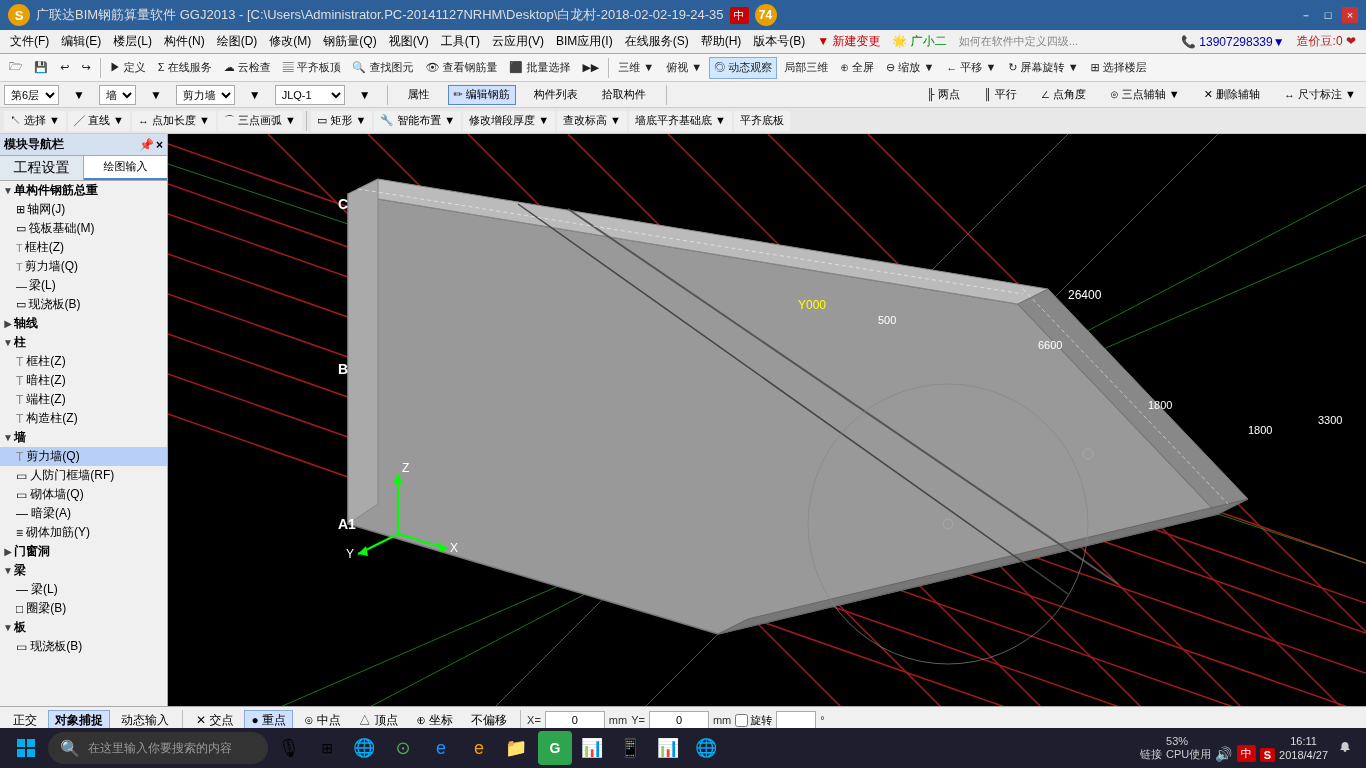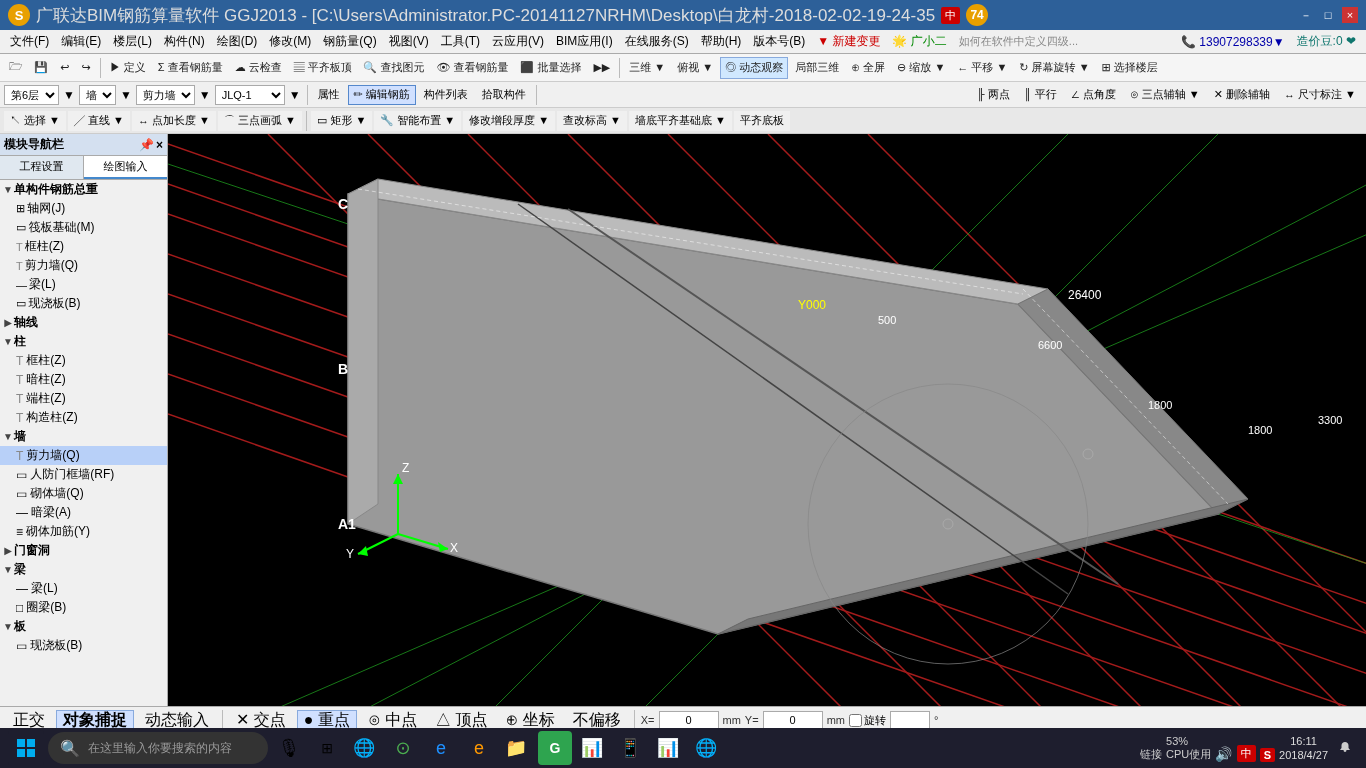--- a/index.html
+++ b/index.html
@@ -28,21 +28,21 @@
       display: flex; align-items: center; padding: 0 4px; gap: 2px; flex-wrap: nowrap; overflow: hidden;
     }
     .toolbar-row .tb-btn {
       height: 22px; padding: 1px 4px; font-size: 11px; cursor: pointer;
       border: 1px solid transparent; display: flex; align-items: center; gap: 2px; white-space: nowrap;
       background: #f5f5f5; color: #222;
     }
     .tb-separator { width: 1px; height: 20px; background: #bbb; margin: 0 2px; }
 
     
-    .toolbar-row2 { height: 26px; background: #f0f0f0; border-bottom: 1px solid #ccc; display: flex; align-items: center; padding: 0 4px; gap: 2px; }
+    .toolbar-row2 { height: 26px; background: #f0f0f0; border-bottom: 1px solid #ccc; display: flex; align-items: center; padding: 0 4px; gap: 12px; }
     .tb-btn2 { height: 20px; padding: 1px 5px; font-size: 11px; cursor: pointer; background: #f0f0f0; border: 1px solid transparent; white-space: nowrap; display: flex; align-items: center; }
     .tb-btn2.active { background: #d0e8ff; border-color: #5588cc; }
     .tb-select { height: 20px; font-size: 11px; border: 1px solid #aaa; background: white; padding: 0 2px; }
 
     
     .toolbar-row4 { height: 26px; background: #e8e8e8; border-bottom: 1px solid #ccc; display: flex; align-items: center; padding: 0 4px; gap: 2px; font-size: 11px; }
 
     
     #left-panel {
       width: 168px; background: #f0f0f0; border-right: 1px solid #aaa;
@@ -58,21 +58,21 @@
     .panel-bottom-btn { height: 24px; background: #d8d8d8; border: 1px solid #bbb; font-size: 12px; cursor: pointer; text-align: center; line-height: 22px; }
 
     
     #canvas-area { flex: 1; background: #000; position: relative; overflow: hidden; }
 
     
     #snap-toolbar {
       height: 28px; background: #f0f0f0; border-top: 1px solid #aaa; border-bottom: 1px solid #ccc;
       display: flex; align-items: center; padding: 0 6px; gap: 4px; font-size: 11px;
     }
-    .snap-btn { padding: 1px 6px; border: 1px solid transparent; background: #f0f0f0; cursor: pointer; height: 20px; font-size: 16px; display: flex; align-items: center; gap: 2px; }
+    .snap-btn { padding: 1px 6px; border: 1px solid transparent; background: #f0f0f0; cursor: pointer; height: 20px; font-size: 12px; display: flex; align-items: center; gap: 2px; }
     .snap-btn.active { background: #d0e0ff; border-color: #88aadd; }
     .snap-input { width: 60px; height: 18px; border: 1px solid #aaa; font-size: 11px; padding: 0 2px; text-align: center; }
     .snap-label { font-size: 11px; color: #333; }
 
     
     #rebar-panel { background: #f0f0f0; border-top: 1px solid #aaa; }
     .rebar-toolbar { height: 24px; display: flex; align-items: center; padding: 0 4px; gap: 2px; font-size: 11px; background: #e8e8e8; border-bottom: 1px solid #ccc; }
     .rb-btn { height: 20px; padding: 1px 5px; border: 1px solid transparent; background: transparent; font-size: 11px; cursor: pointer; white-space: nowrap; }
     .rebar-table { width: 100%; }
     .rebar-table th, .rebar-table td { border: 1px solid #ccc; padding: 2px 4px; font-size: 11px; text-align: center; white-space: nowrap; }
@@ -95,21 +95,21 @@
     #app-wrapper { width: 1366px; height: 768px; overflow: hidden; position: relative; }
   </style>
 </head>
 <body>
 
 <div id="app-wrapper">
 
   <div id="titlebar">
     <div class="title">
       <div class="s-badge">S</div>
-      <span style="font-size:17px; color:#ddd;text-align:right;">广联达BIM钢筋算量软件 GGJ2013 - [C:\Users\Administrator.PC-20141127NRHM\Desktop\白龙村-2018-02-02-19-24-35</span>
+      <span style="font-size:13px; color:#ddd;text-align:right;">广联达BIM钢筋算量软件 GGJ2013 - [C:\Users\Administrator.PC-20141127NRHM\Desktop\白龙村-2018-02-02-19-24-35</span>
       <span style="background:#cc0000;color:white;padding:1px 4px;font-size:11px;border-radius:2px;">中</span>
       <span style="background:#e8a000;color:white;border-radius:50%;width:22px;height:22px;display:flex;align-items:center;justify-content:center;font-weight:bold;">74</span>
     </div>
     <div class="win-controls">
       <div class="win-btn">－</div>
       <div class="win-btn">□</div>
       <div class="win-btn" style="background:#cc3333; padding:0 6px;">×</div>
     </div>
   </div>
 
@@ -126,31 +126,31 @@
     <span>云应用(V)</span>
     <span>BIM应用(I)</span>
     <span>在线服务(S)</span>
     <span>帮助(H)</span>
     <span>版本号(B)</span>
     <span style="color:#c00;">▼ 新建变更</span>
     <span style="color:#080;">🌟 广小二</span>
     <span style="color:#888;font-size:11px;">如何在软件中定义四级...</span>
     <span style="flex:1;"></span>
     <span style="color:#00a;">📞 13907298339▼</span>
-    <span style="color:#0f766e;">造价豆:0 ❤</span>
+    <span style="color:#b91c1c;">造价豆:0 ❤</span>
   </div>
 
   <div class="toolbar-row">
     <div class="tb-btn">🗁</div>
     <div class="tb-btn">💾</div>
     <div class="tb-btn">↩</div>
     <div class="tb-btn">↪</div>
     <div class="tb-separator"></div>
     <div class="tb-btn">▶ 定义</div>
-    <div class="tb-btn">Σ 查看钢筋量</div>
+    <div class="tb-btn">Σ 在线服务</div>
     <div class="tb-btn">☁ 云检查</div>
     <div class="tb-btn">▤ 平齐板顶</div>
     <div class="tb-btn">🔍 查找图元</div>
     <div class="tb-btn">👁 查看钢筋量</div>
     <div class="tb-btn">⬛ 批量选择</div>
     <div class="tb-btn">▶▶</div>
     <div class="tb-separator"></div>
     <div class="tb-btn">三维 ▼</div>
     <div class="tb-btn">俯视 ▼</div>
     <div class="tb-btn" style="background:#d0e8ff;border:1px solid #88aadd;">◎ 动态观察</div>
@@ -212,21 +212,21 @@
 
     <div id="left-panel">
       <div class="panel-header">
         <span>模块导航栏</span>
         <div style="display:flex;gap:2px;">
           <span style="cursor:pointer;font-size:12px;">📌</span>
           <span style="cursor:pointer;font-size:12px;">×</span>
         </div>
       </div>
       <div style="display:flex; border-bottom:1px solid #aaa; background:#e0e8f0;">
-        <div style="flex:1;text-align:center;padding:3px;font-size:11px;cursor:pointer;border-right:1px solid #aaa;">工程设置</div>
+        <div style="flex:1;text-align:center;padding:3px;font-size:14px;cursor:pointer;border-right:1px solid #aaa;">工程设置</div>
         <div style="flex:1;text-align:center;padding:3px;font-size:11px;cursor:pointer;background:#fff;border-bottom:2px solid #4488cc;">绘图输入</div>
       </div>
       <div class="tree-area">
 
         <div class="tree-item">
           <span class="tree-arrow">▼</span>
           <span style="font-weight:bold;">单构件钢筋总重</span>
         </div>
         <div class="tree-item" style="padding-left:16px;">
           <span class="tree-icon">⊞</span>

